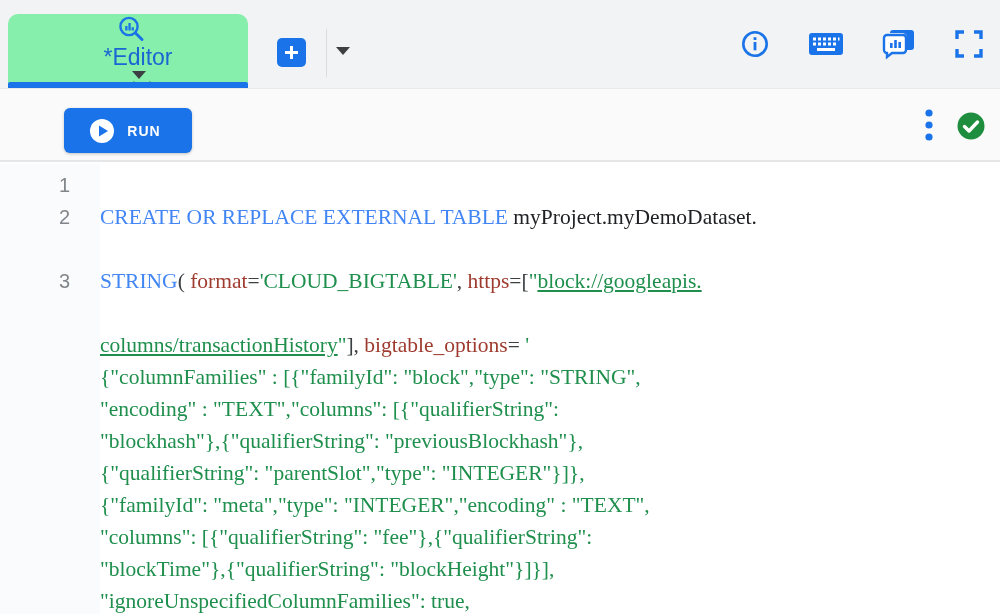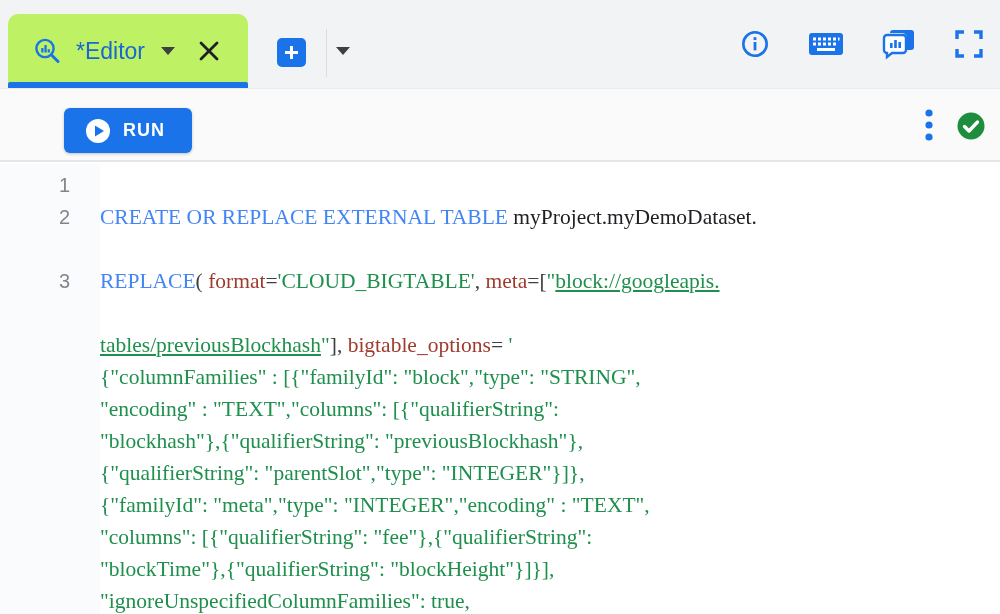--- a/index.html
+++ b/index.html
@@ -4,22 +4,22 @@
 <style>
   * { margin:0; padding:0; box-sizing:border-box; }
   html,body { width:1000px; height:614px; overflow:hidden; background:#fff;
               font-family:"Liberation Sans", sans-serif; }
   .app { position:relative; width:1000px; height:614px; background:#fff; }
 
   
   .tabbar { position:absolute; left:0; top:0; width:1000px; height:88px;
             background:#f1f3f4; }
   .tab { position:absolute; left:8px; top:14px; width:240px; height:74px;
-         background:#bef264; border-radius:10px 10px 0 0;
-         display:flex; align-items:center; padding:0 18px 0 24px; }
+         background:#86efac; border-radius:10px 10px 0 0;
+         display:flex; align-items:center; padding:0 18px 0 24px;flex-direction:column; }
   .tab-underline { position:absolute; left:8px; top:82px; width:240px; height:6px;
                    background:var(--accent); border-radius:2px 2px 0 0; }
   .tab-label { color:#1967d2; font-size:23px; font-weight:500; margin-left:14px; }
   .caret { width:0; height:0; border-left:7px solid transparent;
            border-right:7px solid transparent; border-top:8px solid #3c4043; }
   .tab .caret { margin-left:16px; }
   .tab-close { margin-left:22px; display:flex; align-items:center; }
   .newtab { position:absolute; left:277px; top:38px; width:29px; height:29px;
             background:var(--accent); border:none; border-radius:5px;
             display:flex; align-items:center; justify-content:center; cursor:pointer; }
@@ -31,21 +31,21 @@
               background:none; border:none; }
 
   
   .toolbar { position:absolute; left:0; top:88px; width:1000px; height:74px;
              background:#fafafa; border-top:1px solid #e8eaed;
              border-bottom:2px solid #e4e6e8;
              display:flex; align-items:center; }
   .run-btn { position:absolute; left:64px; top:19px; height:45px; min-width:128px;
              background:var(--accent); color:#fff; border:none; border-radius:6px;
              display:flex; align-items:center; justify-content:center; gap:12px;
-             font-size:18px; font-weight:700; letter-spacing:1px;
+             font-size:14px; font-weight:700; letter-spacing:1px;
              font-family:"Liberation Sans", sans-serif;
              box-shadow:0 1px 3px rgba(60,64,67,.3); cursor:pointer; padding:0 22px 0 16px; }
   .toolbar-right { position:absolute; right:14px; top:0; height:74px;
                    display:flex; align-items:center; gap:22px; }
 
   
   .editor { position:absolute; left:0; top:164px; width:1000px; height:450px;
             background:#fff; padding-top:5px; }
   .gutter-bg { position:absolute; left:0; top:0; width:100px; height:100%;
                background:#fafbfc; }
@@ -174,23 +174,23 @@
       </span>
     </div>
   </div>
 
   <div class="editor">
     <div class="gutter-bg"></div>
     <div id="lines">
         <div class="code-line"><span class="ln">1</span><span class="code"></span></div>
         <div class="code-line"><span class="ln">2</span><span class="code"><span class="kw">CREATE OR REPLACE EXTERNAL TABLE</span><span class="pl"> myProject.myDemoDataset.</span></span></div>
         <div class="code-line"><span class="ln"></span></div>
-        <div class="code-line"><span class="ln">3</span><span class="code"><span class="kw">REPLACE</span><span class="op">( </span><span class="pr">format</span><span class="op">=</span><span class="st">'CLOUD_BIGTABLE'</span><span class="op">, </span><span class="pr">meta</span><span class="op">=[</span><span class="st">"</span><span class="lk">block://googleapis.</span></span></div>
+        <div class="code-line"><span class="ln">3</span><span class="code"><span class="kw">STRING</span><span class="op">( </span><span class="pr">format</span><span class="op">=</span><span class="st">'CLOUD_BIGTABLE'</span><span class="op">, </span><span class="pr">https</span><span class="op">=[</span><span class="st">"</span><span class="lk">block://googleapis.</span></span></div>
         <div class="code-line"><span class="ln"></span></div>
-        <div class="code-line"><span class="ln"></span><span class="code"><span class="lk">tables/previousBlockhash</span><span class="st">"</span><span class="op">], </span><span class="pr">bigtable_options</span><span class="op">= </span><span class="st">'</span></span></div>
+        <div class="code-line"><span class="ln"></span><span class="code"><span class="lk">columns/transactionHistory</span><span class="st">"</span><span class="op">], </span><span class="pr">bigtable_options</span><span class="op">= </span><span class="st">'</span></span></div>
         <div class="code-line"><span class="ln"></span><span class="code"><span class="st">{"columnFamilies" : [{"familyId": "block","type": "STRING",</span></span></div>
         <div class="code-line"><span class="ln"></span><span class="code"><span class="st">"encoding" : "TEXT","columns": [{"qualifierString":</span></span></div>
         <div class="code-line"><span class="ln"></span><span class="code"><span class="st">"blockhash"},{"qualifierString": "previousBlockhash"},</span></span></div>
         <div class="code-line"><span class="ln"></span><span class="code"><span class="st">{"qualifierString": "parentSlot","type": "INTEGER"}]},</span></span></div>
         <div class="code-line"><span class="ln"></span><span class="code"><span class="st">{"familyId": "meta","type": "INTEGER","encoding" : "TEXT",</span></span></div>
         <div class="code-line"><span class="ln"></span><span class="code"><span class="st">"columns": [{"qualifierString": "fee"},{"qualifierString":</span></span></div>
         <div class="code-line"><span class="ln"></span><span class="code"><span class="st">"blockTime"},{"qualifierString": "blockHeight"}]}],</span></span></div>
         <div class="code-line"><span class="ln"></span><span class="code"><span class="st">"ignoreUnspecifiedColumnFamilies": true,</span></span></div>
       </div>
   </div>

